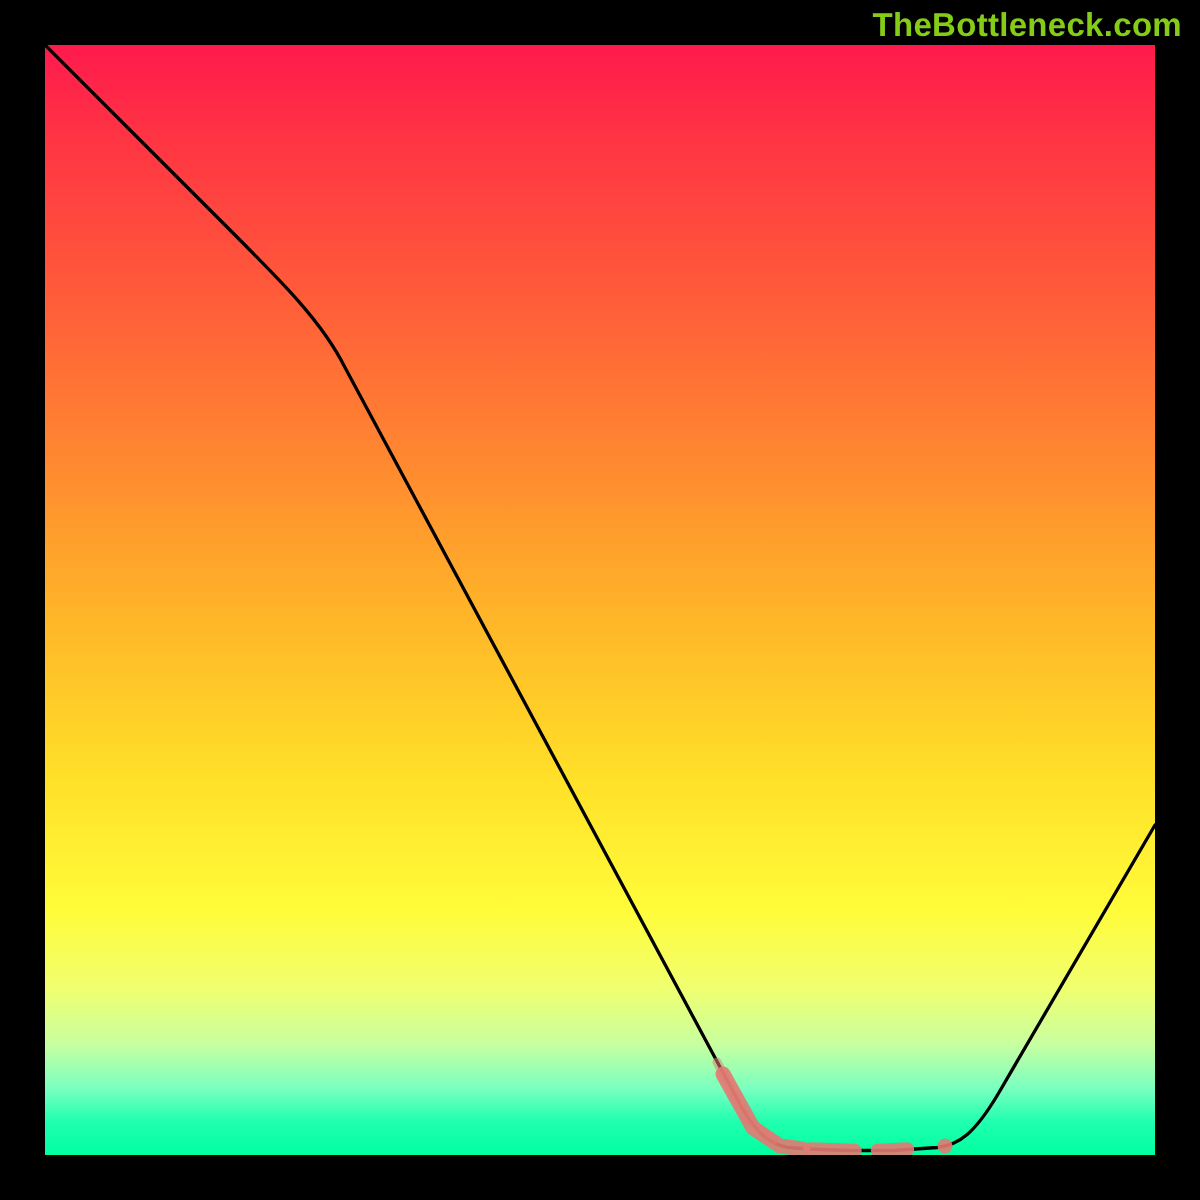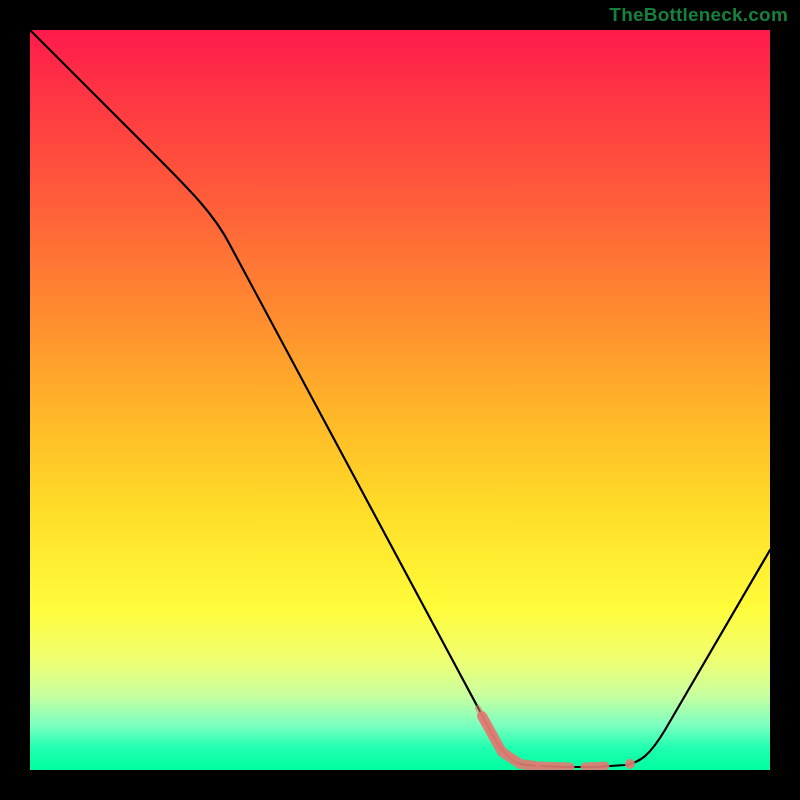--- a/index.html
+++ b/index.html
@@ -8,23 +8,23 @@
     width: 800px;
     height: 800px;
     background: #000;
     position: relative;
   }
   .watermark {
     position: absolute;
     top: 4px;
     right: 12px;
     font-family: Arial, Helvetica, sans-serif;
-    font-size: 19px;
+    font-size: 22px;
     font-weight: bold;
-    color: #15803d;
+    color: #84cc16;
     letter-spacing: 0.2px;
   }
   .plot {
     position: absolute;
     left: 30px;
     top: 30px;
     width: 740px;
     height: 740px;
     
     background: linear-gradient(to bottom,

